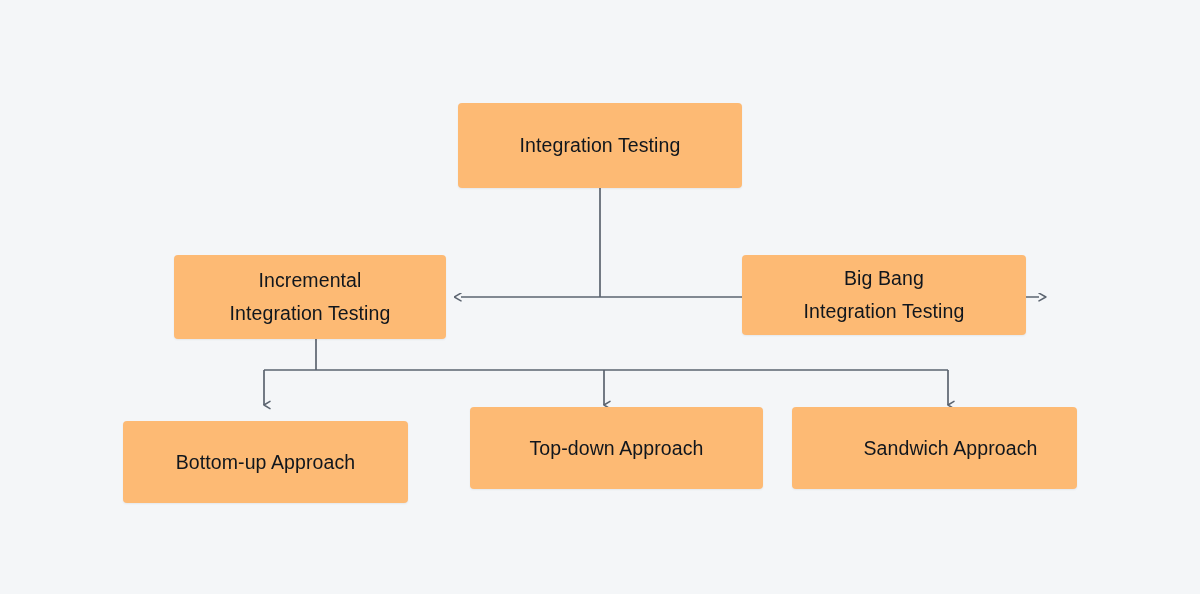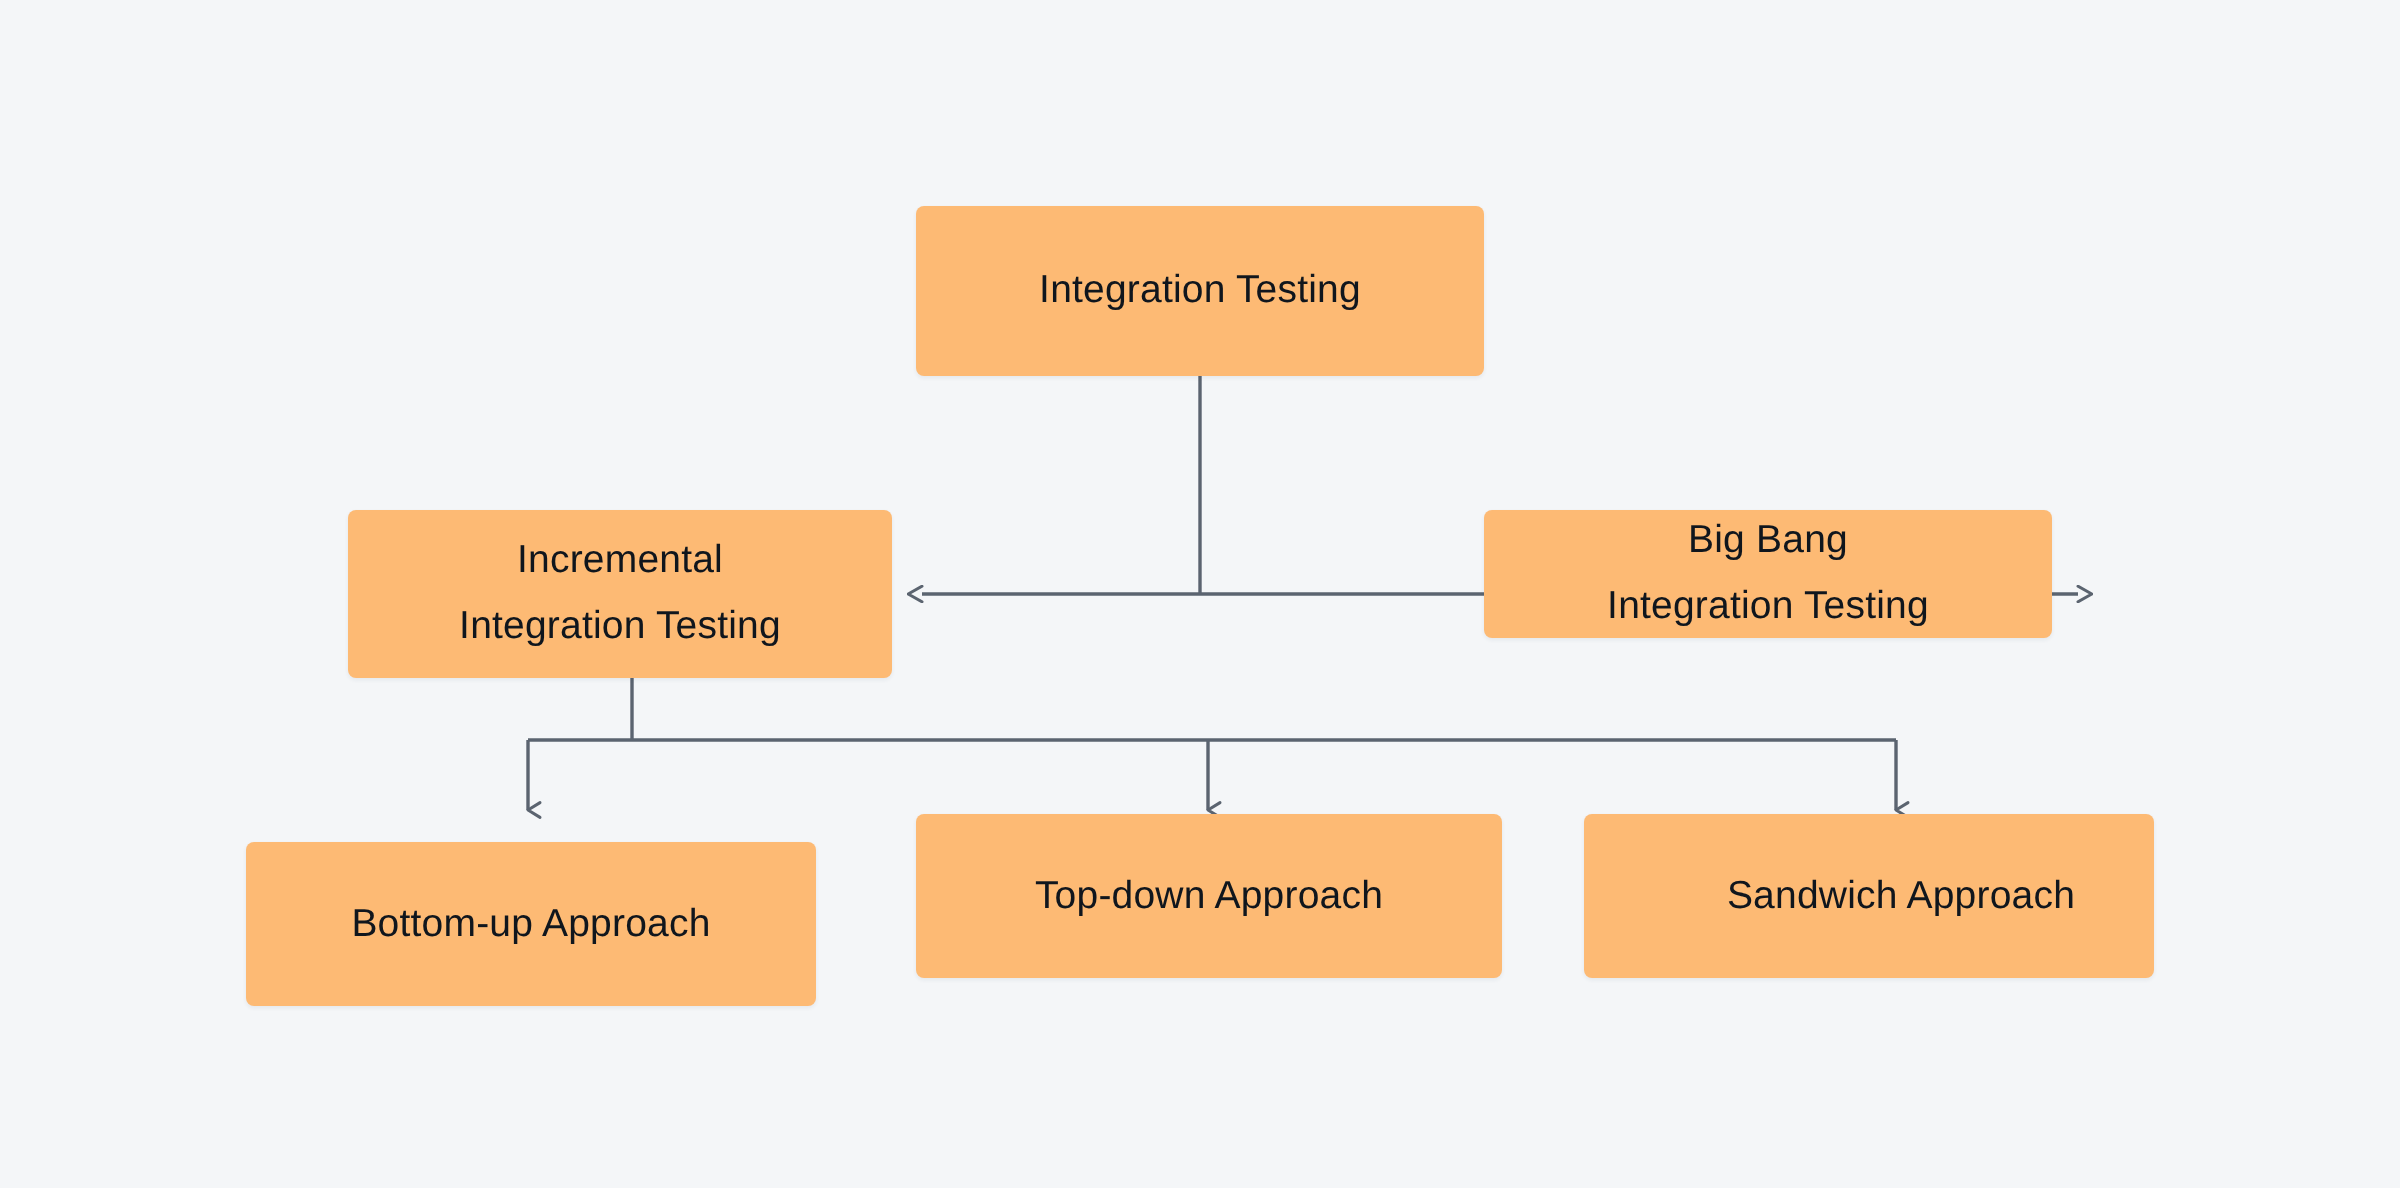--- a/index.html
+++ b/index.html
@@ -67,34 +67,34 @@
     left: 174px;
     top: 255px;
     width: 272px;
     height: 84px;
   }
 
   #node-bigbang {
     left: 742px;
     top: 255px;
     width: 284px;
-    height: 64px;
+    height: 80px;
   }
 
   
   #node-bottomup {
     left: 123px;
     top: 407px;
     width: 285px;
     height: 82px;
     margin-top: 14px;
   }
 
   #node-topdown {
-    left: 458px;
+    left: 470px;
     top: 407px;
     width: 293px;
     height: 82px;
   }
 
   #node-sandwich {
     left: 792px;
     top: 407px;
     width: 285px;
     height: 82px;

